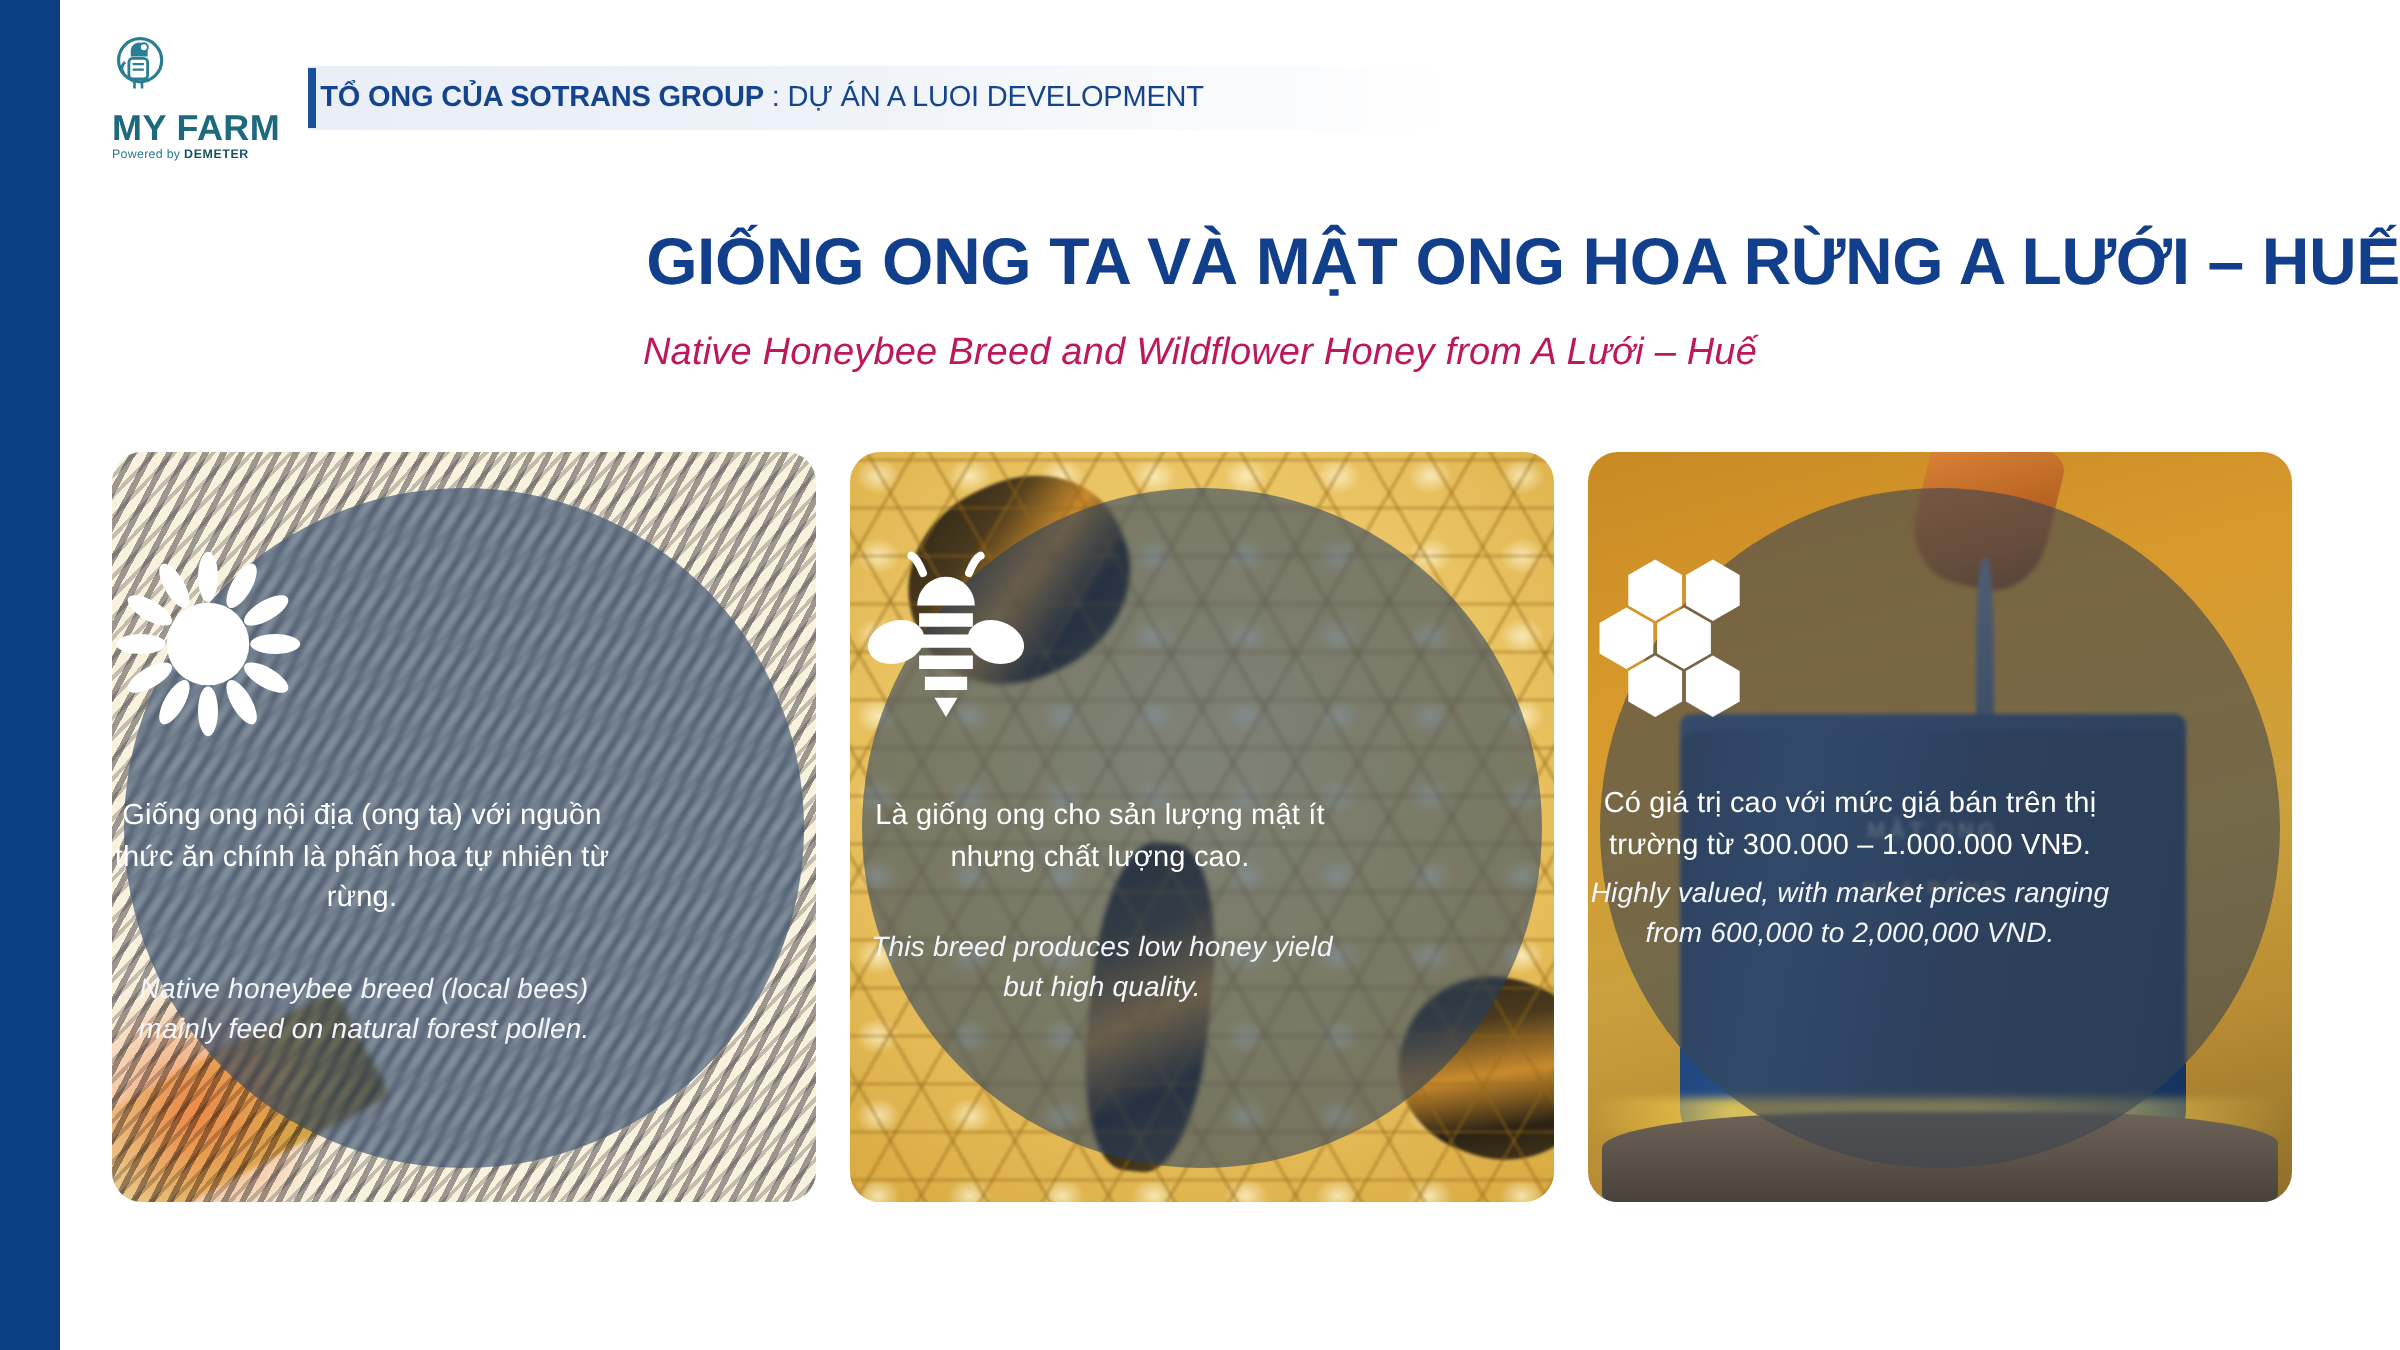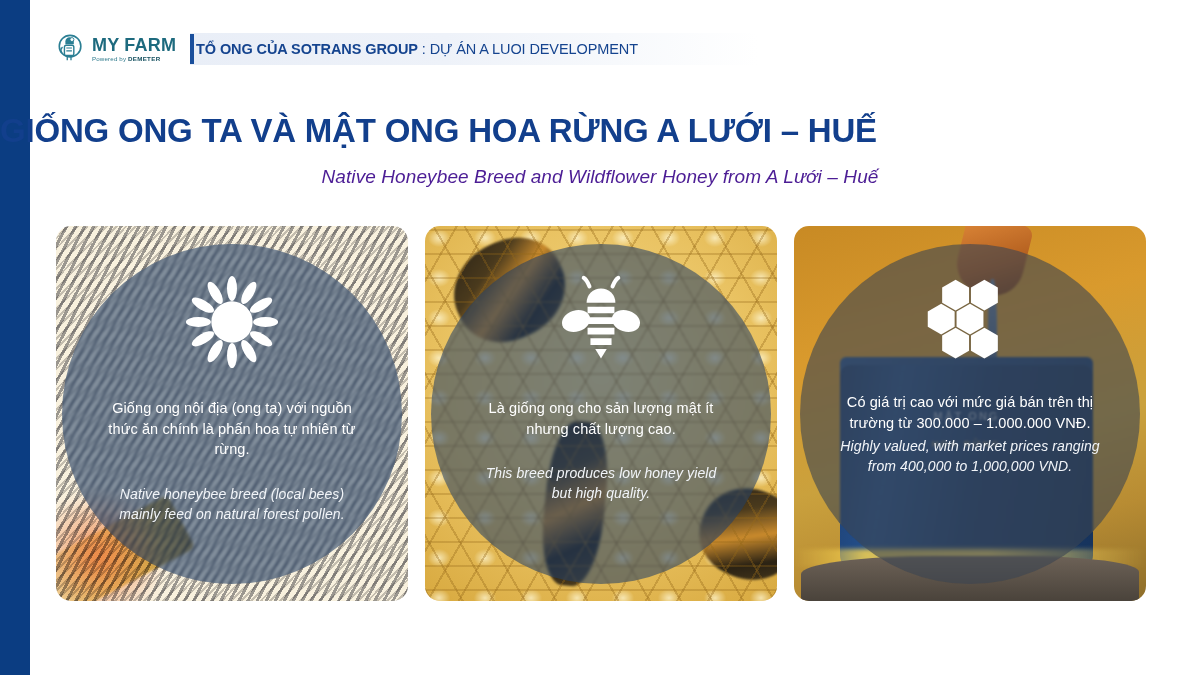--- a/index.html
+++ b/index.html
@@ -17,21 +17,21 @@
     width: 30px; height: 675px;
     background: #0b3d82;
   }
 
   
   .header {
     position: absolute; left: 56px; top: 28px;
     height: 42px;
     display: flex; align-items: center; gap: 0;
   }
-  .logo { display: flex; align-items: center; gap: 6px; }
+  .logo { display: flex; align-items: flex-start; gap: 6px; flex-direction: column; }
   .logo-mark { width: 30px; height: 32px; flex: 0 0 30px; }
   .logo-words { display: flex; flex-direction: column; line-height: 1; }
   .logo-title {
     font-size: 18px; font-weight: 700; letter-spacing: .2px;
     color: #1d6a7e; font-family: "Liberation Sans", sans-serif;
   }
   .logo-sub {
     font-size: 6.2px; font-weight: 400; letter-spacing: .15px;
     color: #2e7a8c; margin-top: 2px; white-space: nowrap;
   }
@@ -52,29 +52,29 @@
   .header-text {
     font-size: 14.5px; color: #15448f; white-space: nowrap;
     letter-spacing: -0.1px;
   }
   .header-text b { font-weight: 700; }
   .header-text span.light { font-weight: 400; }
 
   
   .title {
     position: absolute; left: 0; top: 112px; width: 1200px;
-    text-align: left;
+    text-align: right;
     font-size: 33px; font-weight: 700; color: #123f8c;
     letter-spacing: -0.2px;
   }
   .subtitle {
     position: absolute; left: 0; top: 166px; width: 1200px;
     text-align: center;
     font-size: 19px; font-style: italic; font-weight: 400;
-    color: #4c1d95; letter-spacing: .1px;
+    color: #be185d; letter-spacing: .1px;
   }
 
   
   .cards {
     position: absolute; left: 56px; top: 226px;
     width: 1090px; height: 375px;
     display: flex; gap: 17px;
   }
   .card {
     position: relative; width: 352px; height: 375px;
@@ -205,21 +205,21 @@
     width: 340px; height: 340px;
     transform: translate(-50%, -50%);
     border-radius: 50%;
     background: rgba(34, 62, 102, 0.56);
     backdrop-filter: blur(1px);
   }
   .card:nth-child(3) .overlay-circle { background: rgba(58, 68, 82, 0.60); }
 
   .card-content {
     position: absolute; left: 0; top: 0; width: 100%; height: 100%;
-    display: flex; flex-direction: column; align-items: center;
+    display: flex; flex-direction: column; 
     padding-top: 48px;
   }
   .card-icon { width: 96px; height: 96px; margin-bottom: 28px; }
   .card-icon svg { display: block; width: 100%; height: 100%; }
   .card-text-vi {
     width: 250px; text-align: center;
     font-size: 14.5px; line-height: 1.42; color: #ffffff;
     letter-spacing: .1px;
   }
   .card-text-en {
@@ -353,18 +353,18 @@
               <polygon points="35,6 49,14 49,30 35,38 21,30 21,14"></polygon>
               <polygon points="65,6 79,14 79,30 65,38 51,30 51,14"></polygon>
               <polygon points="20,31 34,39 34,55 20,63 6,55 6,39"></polygon>
               <polygon points="50,31 64,39 64,55 50,63 36,55 36,39"></polygon>
               <polygon points="35,56 49,64 49,80 35,88 21,80 21,64"></polygon>
               <polygon points="65,56 79,64 79,80 65,88 51,80 51,64"></polygon>
             </g>
           </svg>
         </span>
         <div class="card-text-vi">Có giá trị cao với mức giá bán trên thị trường từ 300.000 – 1.000.000 VNĐ.</div>
-        <div class="card-text-en">Highly valued, with market prices ranging from 400,000 to 1,000,000 VND.</div>
+        <div class="card-text-en">Highly valued, with market prices ranging from 600,000 to 2,000,000 VND.</div>
       </div>
     </div>
 
   </div>
 </div>
 
 </body></html>

